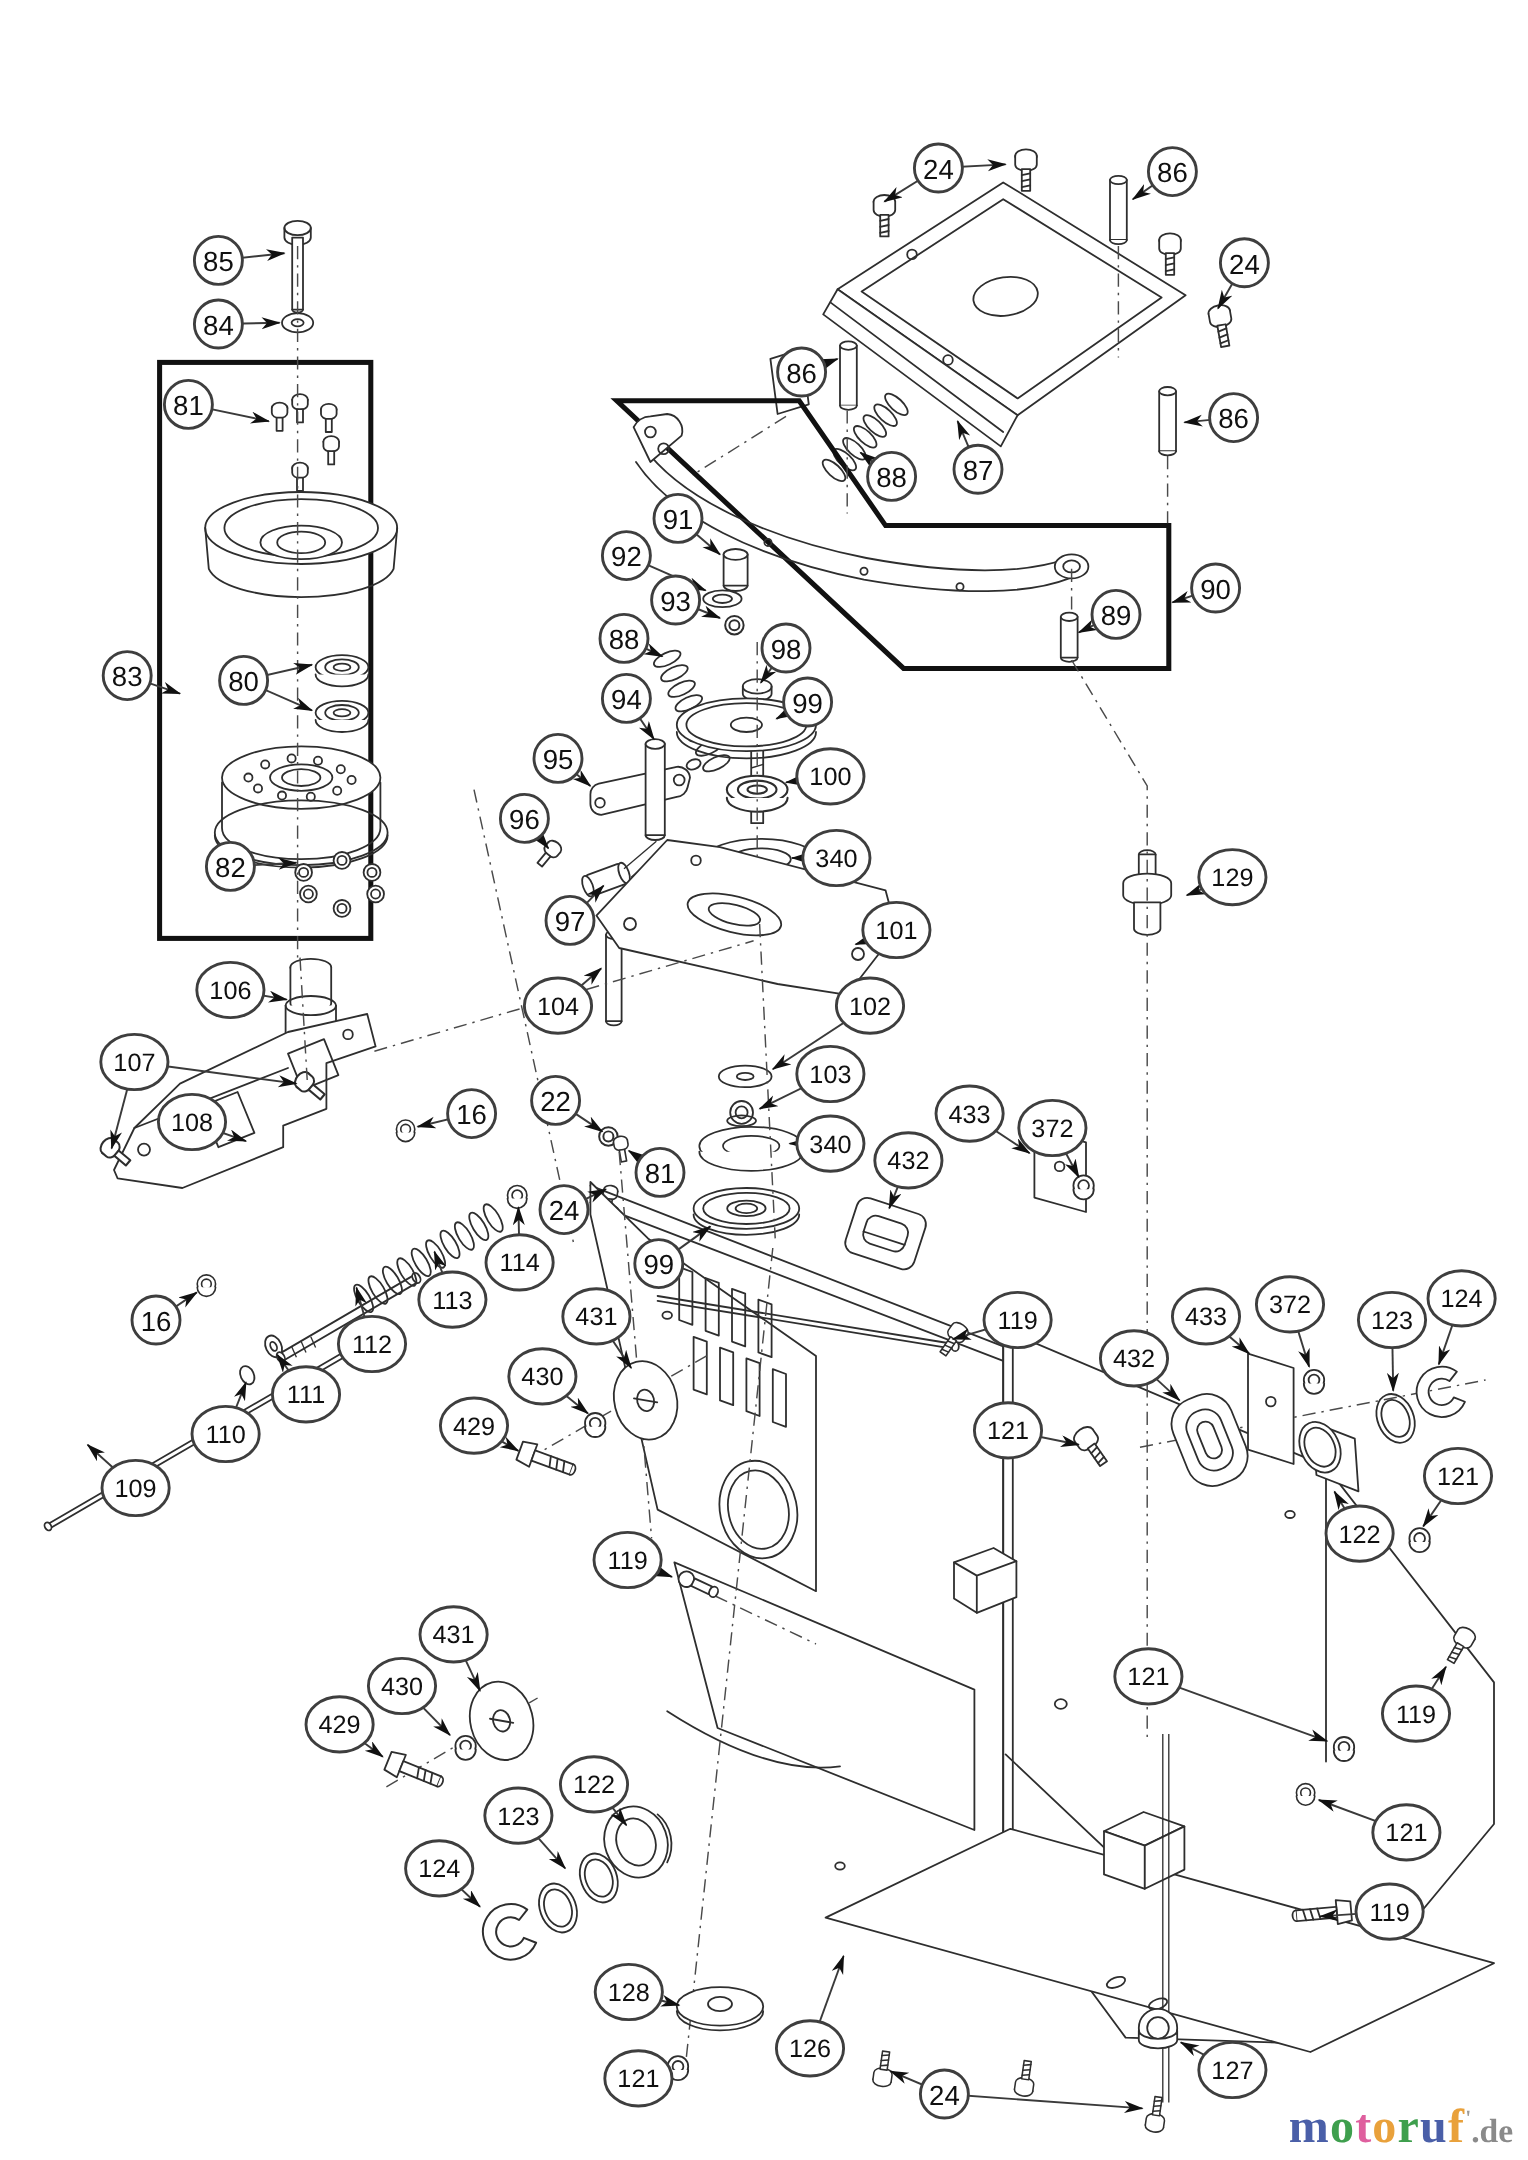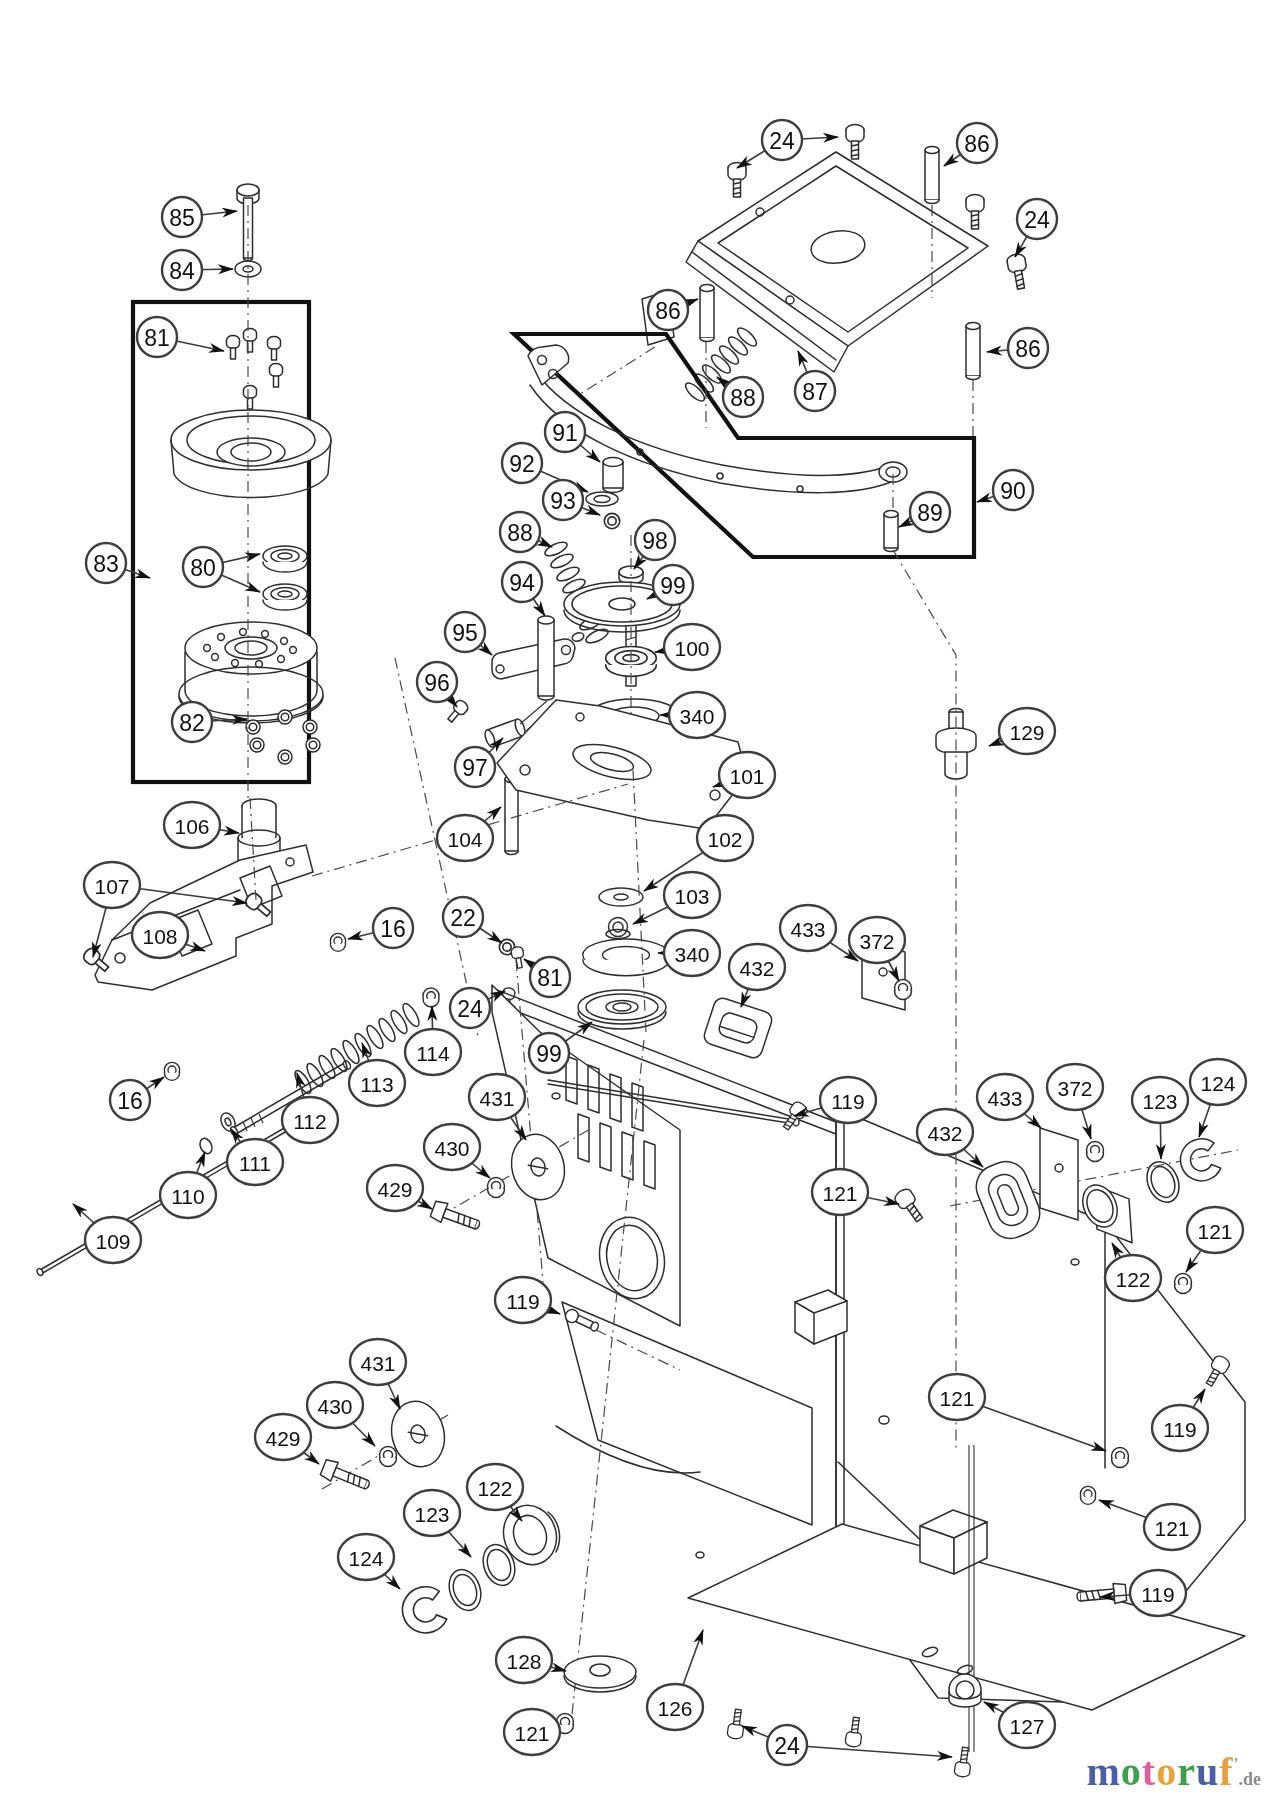--- a/index.html
+++ b/index.html
@@ -8,21 +8,21 @@
   .ln{fill:none;stroke:#2e2e2e;stroke-width:1.5;stroke-linecap:round;stroke-linejoin:round;}
   .pt{fill:#ffffff;stroke:#2e2e2e;stroke-width:1.5;stroke-linecap:round;stroke-linejoin:round;}
   .thick{fill:none;stroke:#111;stroke-width:4.2;stroke-linejoin:miter;}
   .dash{fill:none;stroke:#4a4a4a;stroke-width:1.2;stroke-dasharray:11 5 2 5;}
   .thin{fill:none;stroke:#2e2e2e;stroke-width:1.1;}
   .leader{stroke:#3a3a3a;stroke-width:1.6;}
   .balloon{fill:#ffffff;stroke:#3e3e3e;stroke-width:2.4;}
   .balloon-label{font-family:"Liberation Sans",sans-serif;fill:#101010;text-anchor:middle;}
   .watermark{position:absolute;right:12px;bottom:8px;font-family:"Liberation Serif",serif;
              font-weight:bold;font-size:40px;line-height:1;letter-spacing:1px;user-select:none;}
-  .watermark .wm-de{font-size:18px;letter-spacing:0;}
+  .watermark .wm-de{font-size:28px;letter-spacing:0;}
   .watermark .wm-tick{font-size:18px;vertical-align:super;letter-spacing:0;}
 </style>
 </head>
 <body>
 
 <div class="stage">
 <svg id="art" width="1273" height="1800" viewBox="0 0 1273 1800">
   <defs>
     <marker id="ah" markerWidth="18" markerHeight="12" refX="15" refY="5" orient="auto" markerUnits="userSpaceOnUse">
       <path d="M0,0 L16,5 L0,10 L4.5,5 Z" fill="#111"></path>

